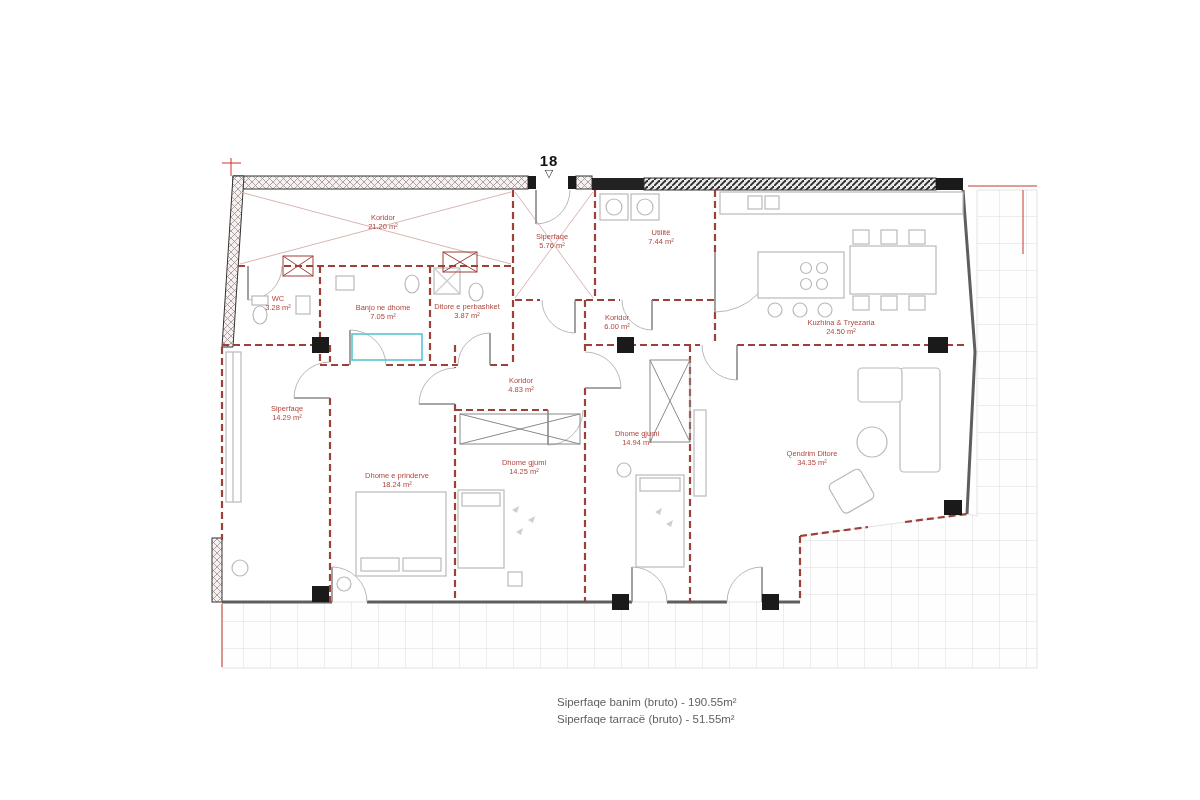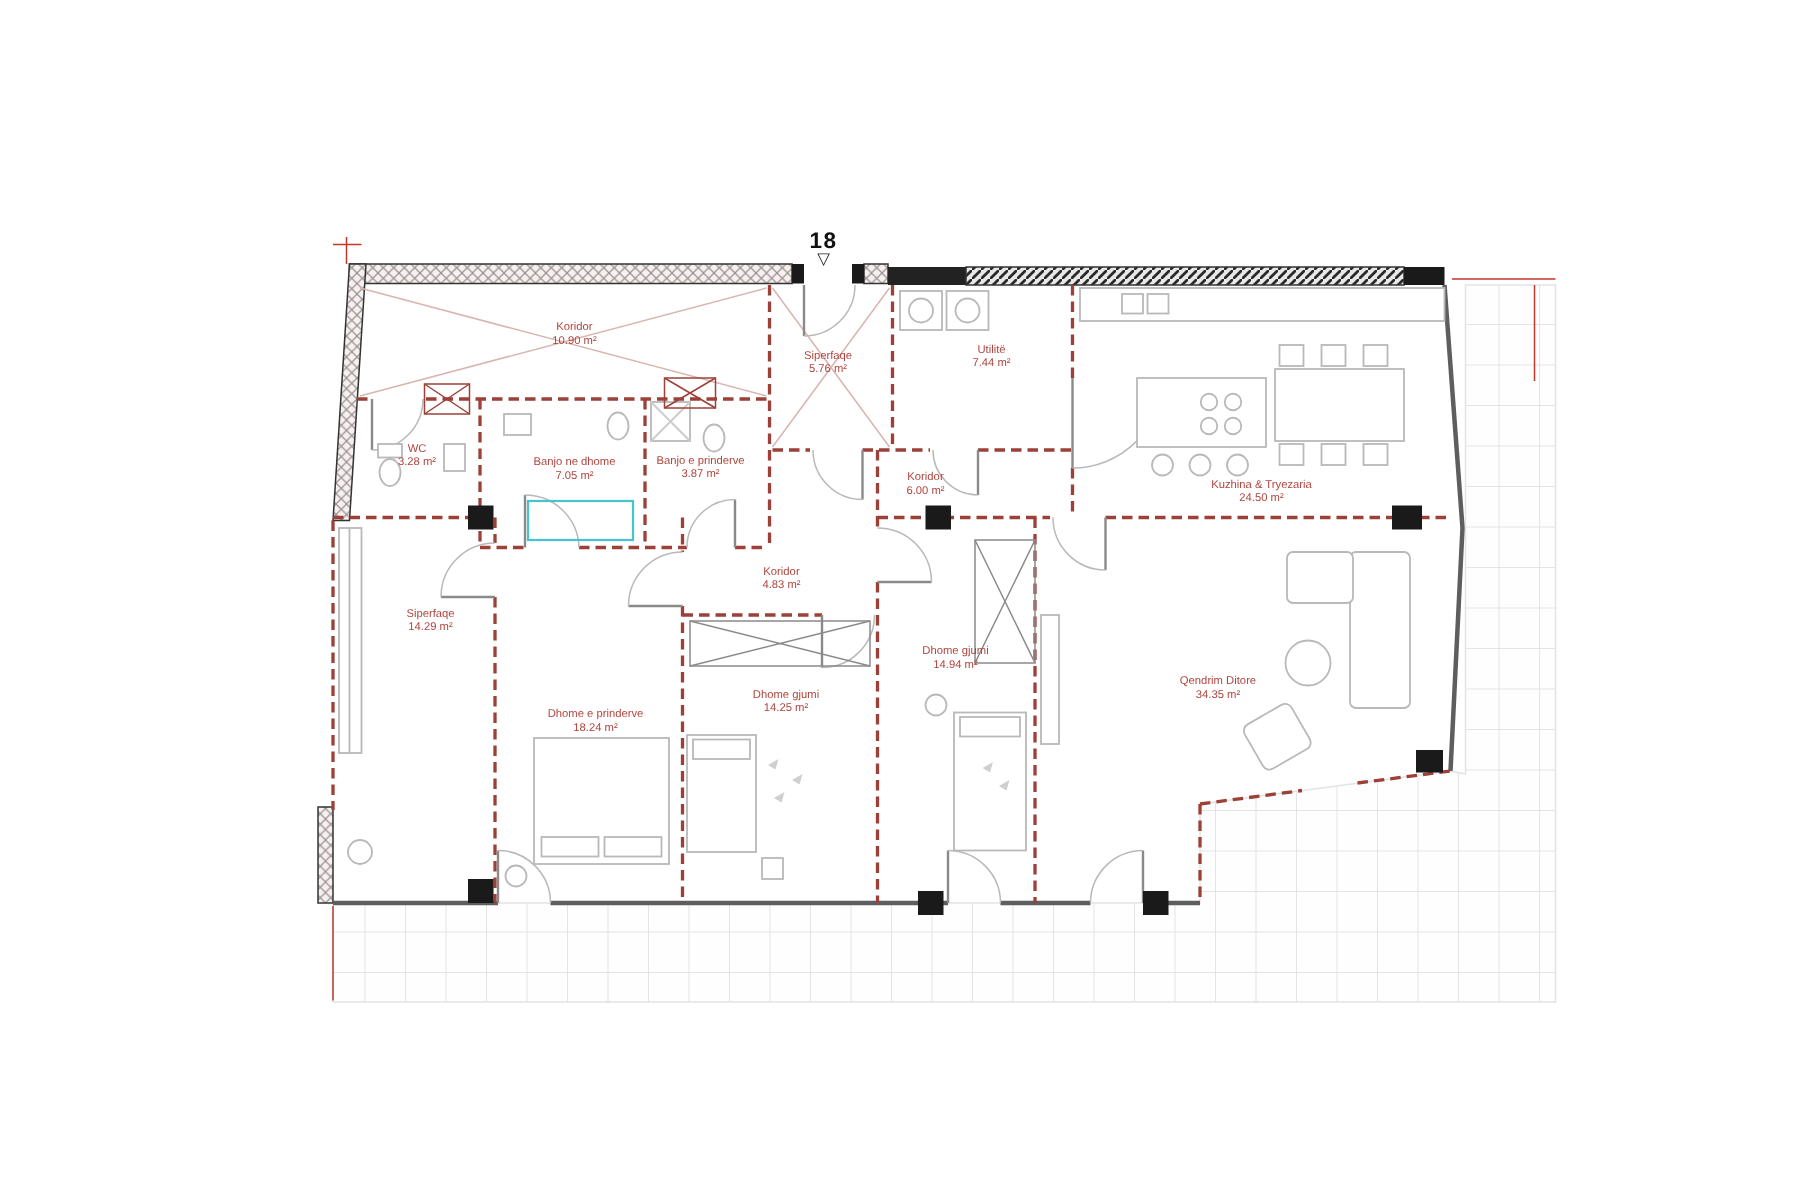--- a/index.html
+++ b/index.html
@@ -252,40 +252,40 @@
   </g>
 </svg>
 
 <div class="unit-marker">
   <span class="num">18</span>
   <span class="tri">▽</span>
 </div>
 
 <div class="room-label" style="left:383px;top:222px">
   <span class="rname">Koridor</span>
-  <span class="rarea">10.90 m²</span>
+  <span class="rarea">21.20 m²</span>
 </div>
 <div class="room-label" style="left:552px;top:241px">
   <span class="rname">Siperfaqe</span>
   <span class="rarea">5.76 m²</span>
 </div>
 <div class="room-label" style="left:661px;top:237px">
   <span class="rname">Utilitë</span>
   <span class="rarea">7.44 m²</span>
 </div>
 <div class="room-label" style="left:278px;top:303px">
   <span class="rname">WC</span>
   <span class="rarea">3.28 m²</span>
 </div>
 <div class="room-label" style="left:383px;top:312px">
   <span class="rname">Banjo ne dhome</span>
   <span class="rarea">7.05 m²</span>
 </div>
 <div class="room-label" style="left:467px;top:311px">
-  <span class="rname">Banjo e prinderve</span>
+  <span class="rname">Ditore e perbashket</span>
   <span class="rarea">3.87 m²</span>
 </div>
 <div class="room-label" style="left:617px;top:322px">
   <span class="rname">Koridor</span>
   <span class="rarea">6.00 m²</span>
 </div>
 <div class="room-label" style="left:841px;top:327px">
   <span class="rname">Kuzhina &amp; Tryezaria</span>
   <span class="rarea">24.50 m²</span>
 </div>
@@ -307,14 +307,18 @@
 </div>
 <div class="room-label" style="left:637px;top:438px">
   <span class="rname">Dhome gjumi</span>
   <span class="rarea">14.94 m²</span>
 </div>
 <div class="room-label" style="left:812px;top:458px">
   <span class="rname">Qendrim Ditore</span>
   <span class="rarea">34.35 m²</span>
 </div>
 
+<div class="footer">
+  <div>Siperfaqe banim (bruto) - 190.55m²</div>
+  <div>Siperfaqe tarracë (bruto) - 51.55m²</div>
+</div>
 
 </div>
 
 </body></html>

